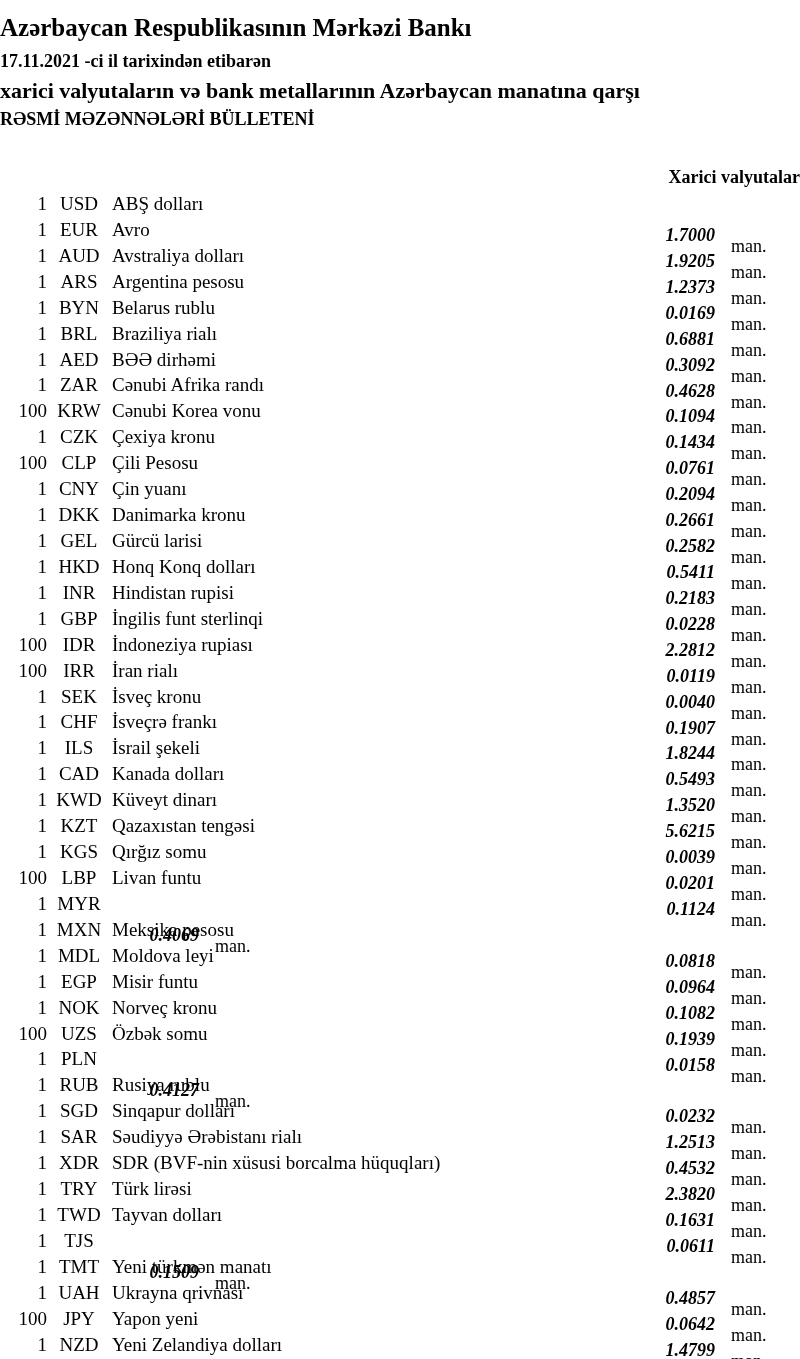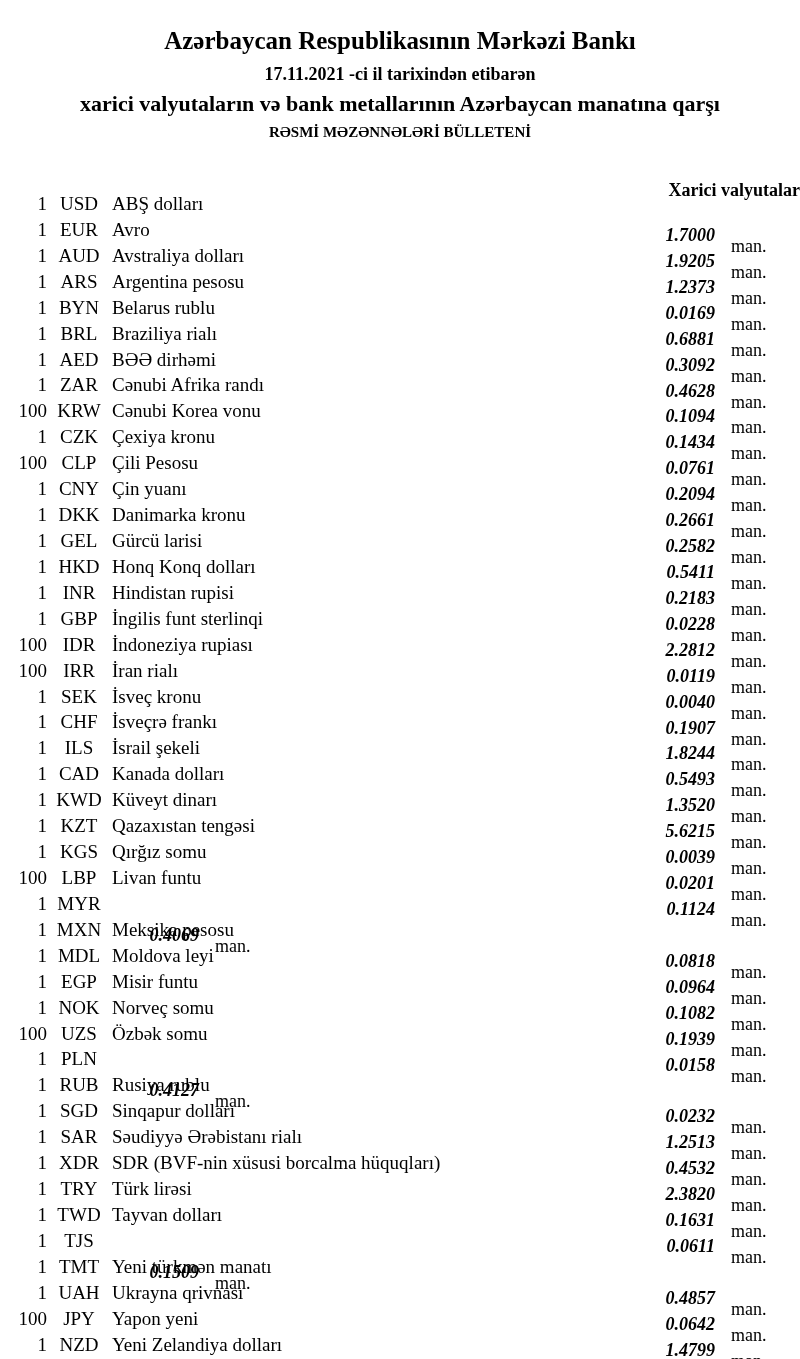--- a/index.html
+++ b/index.html
@@ -10,42 +10,42 @@
   .page {
     position: relative;
     width: 800px;
     height: 1359px;
     background: #ffffff;
     color: #000000;
     font-family: "Liberation Serif", "DejaVu Serif", serif;
     overflow: hidden;
   }
   .header {
-    text-align: center;
-    padding-top: 26px;
+    text-align: left;
+    padding-top: 13px;
   }
   .title {
     font-size: 25px;
     font-weight: bold;
     line-height: 29px;
   }
   .date-line {
     font-size: 18px;
     font-weight: bold;
     line-height: 20px;
     margin-top: 9px;
   }
   .subtitle {
     font-size: 22px;
     font-weight: bold;
     line-height: 20px;
     margin-top: 10px;
   }
   .bulletin {
-    font-size: 15px;
+    font-size: 18px;
     font-weight: bold;
     line-height: 21px;
     margin-top: 8px;
   }
   .section-title {
     font-size: 18px;
     font-weight: bold;
     line-height: 21px;
     margin-top: 37px;
     text-align: right;
@@ -353,21 +353,21 @@
     <span class="col-qty">1</span>
     <span class="col-code">EGP</span>
     <span class="col-name">Misir funtu</span>
     <span class="col-rate">0.1082</span>
     <span class="col-unit">man.</span>
   </div>
 
   <div class="row">
     <span class="col-qty">1</span>
     <span class="col-code">NOK</span>
-    <span class="col-name">Norveç somu</span>
+    <span class="col-name">Norveç kronu</span>
     <span class="col-rate">0.1939</span>
     <span class="col-unit">man.</span>
   </div>
 
   <div class="row">
     <span class="col-qty">100</span>
     <span class="col-code">UZS</span>
     <span class="col-name">Özbək somu</span>
     <span class="col-rate">0.0158</span>
     <span class="col-unit">man.</span>

